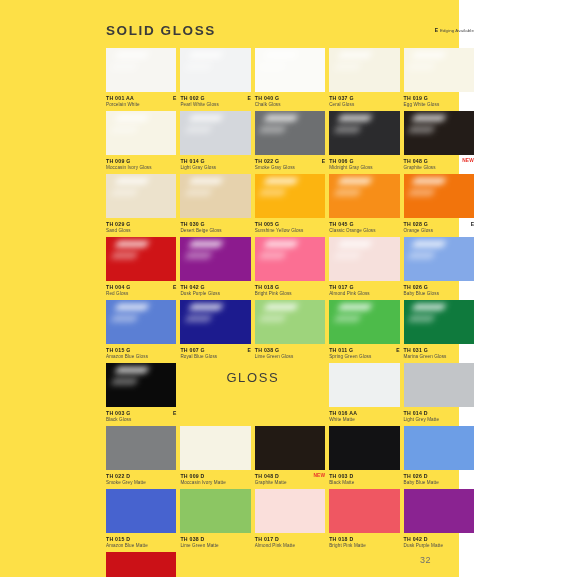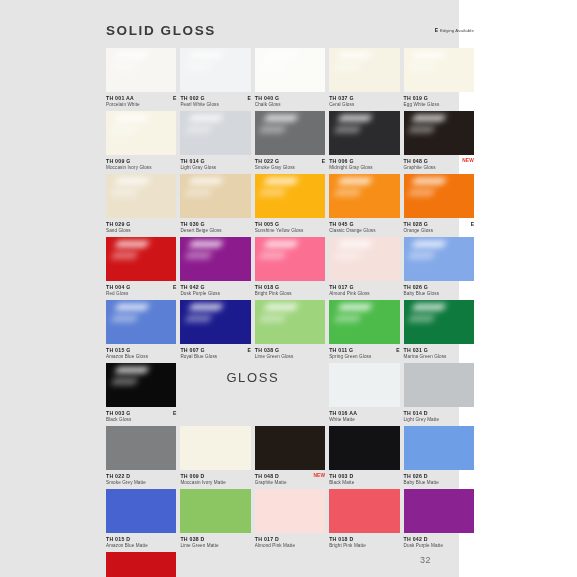--- a/index.html
+++ b/index.html
@@ -5,21 +5,21 @@
   html,body{margin:0;padding:0;}
   body{
     width:577px;height:577px;
     background:#ffffff;
     font-family:"Liberation Sans", sans-serif;
     overflow:hidden;
   }
   .page{
     position:relative;
     width:459px;height:577px;
-    background:#e5e5e5;
+    background:#fde047;
     box-sizing:border-box;
   }
   
   .content{
     position:absolute;
     left:106px;top:17px;
     width:368px;
   }
   
   .header{

